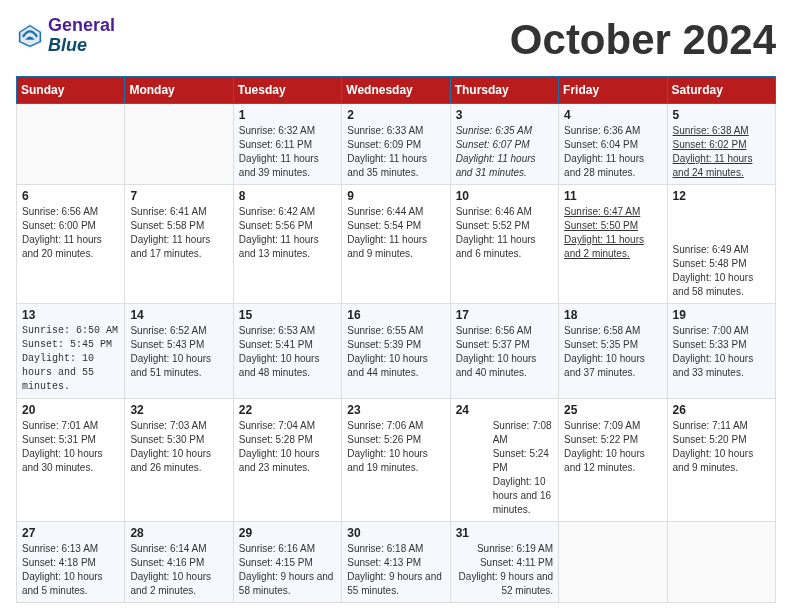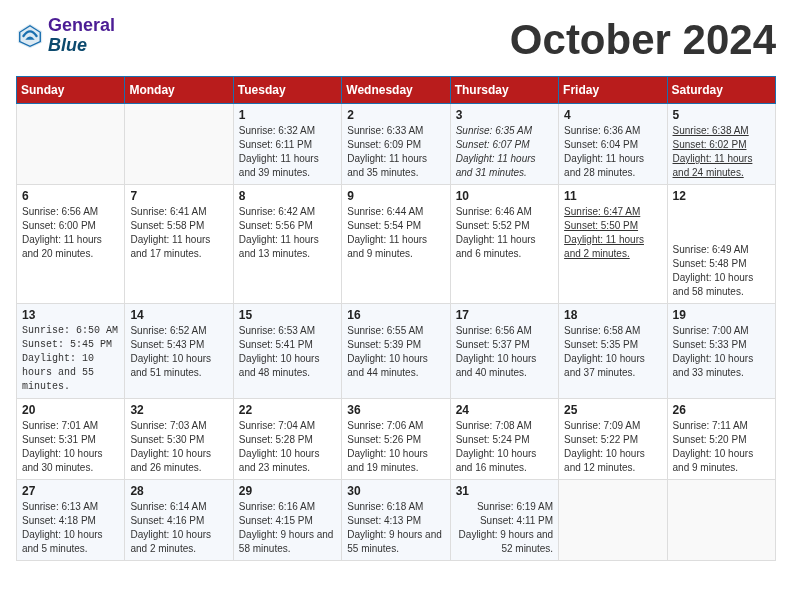--- a/index.html
+++ b/index.html
@@ -261,28 +261,28 @@
 Sunset: 5:30 PM
 Daylight: 10 hours and 26 minutes.</div>
         </td>
         <td>
           <span class="day-number">22</span>
           <div class="day-info" style="white-space: pre-line;">Sunrise: 7:04 AM
 Sunset: 5:28 PM
 Daylight: 10 hours and 23 minutes.</div>
         </td>
         <td>
-          <span class="day-number">36</span>
+          <span class="day-number">23</span>
           <div class="day-info" style="white-space: pre-line;">Sunrise: 7:06 AM
 Sunset: 5:26 PM
 Daylight: 10 hours and 19 minutes.</div>
         </td>
         <td>
           <span class="day-number">24</span>
-          <div class="day-info" style="white-space: pre-line;">Sunrise: 7:08 AM
+          <div class="day-info" style="white-space: pre-line; margin-left: 37px;">Sunrise: 7:08 AM
 Sunset: 5:24 PM
 Daylight: 10 hours and 16 minutes.</div>
         </td>
         <td>
           <span class="day-number">25</span>
           <div class="day-info" style="white-space: pre-line;">Sunrise: 7:09 AM
 Sunset: 5:22 PM
 Daylight: 10 hours and 12 minutes.</div>
         </td>
         <td>

